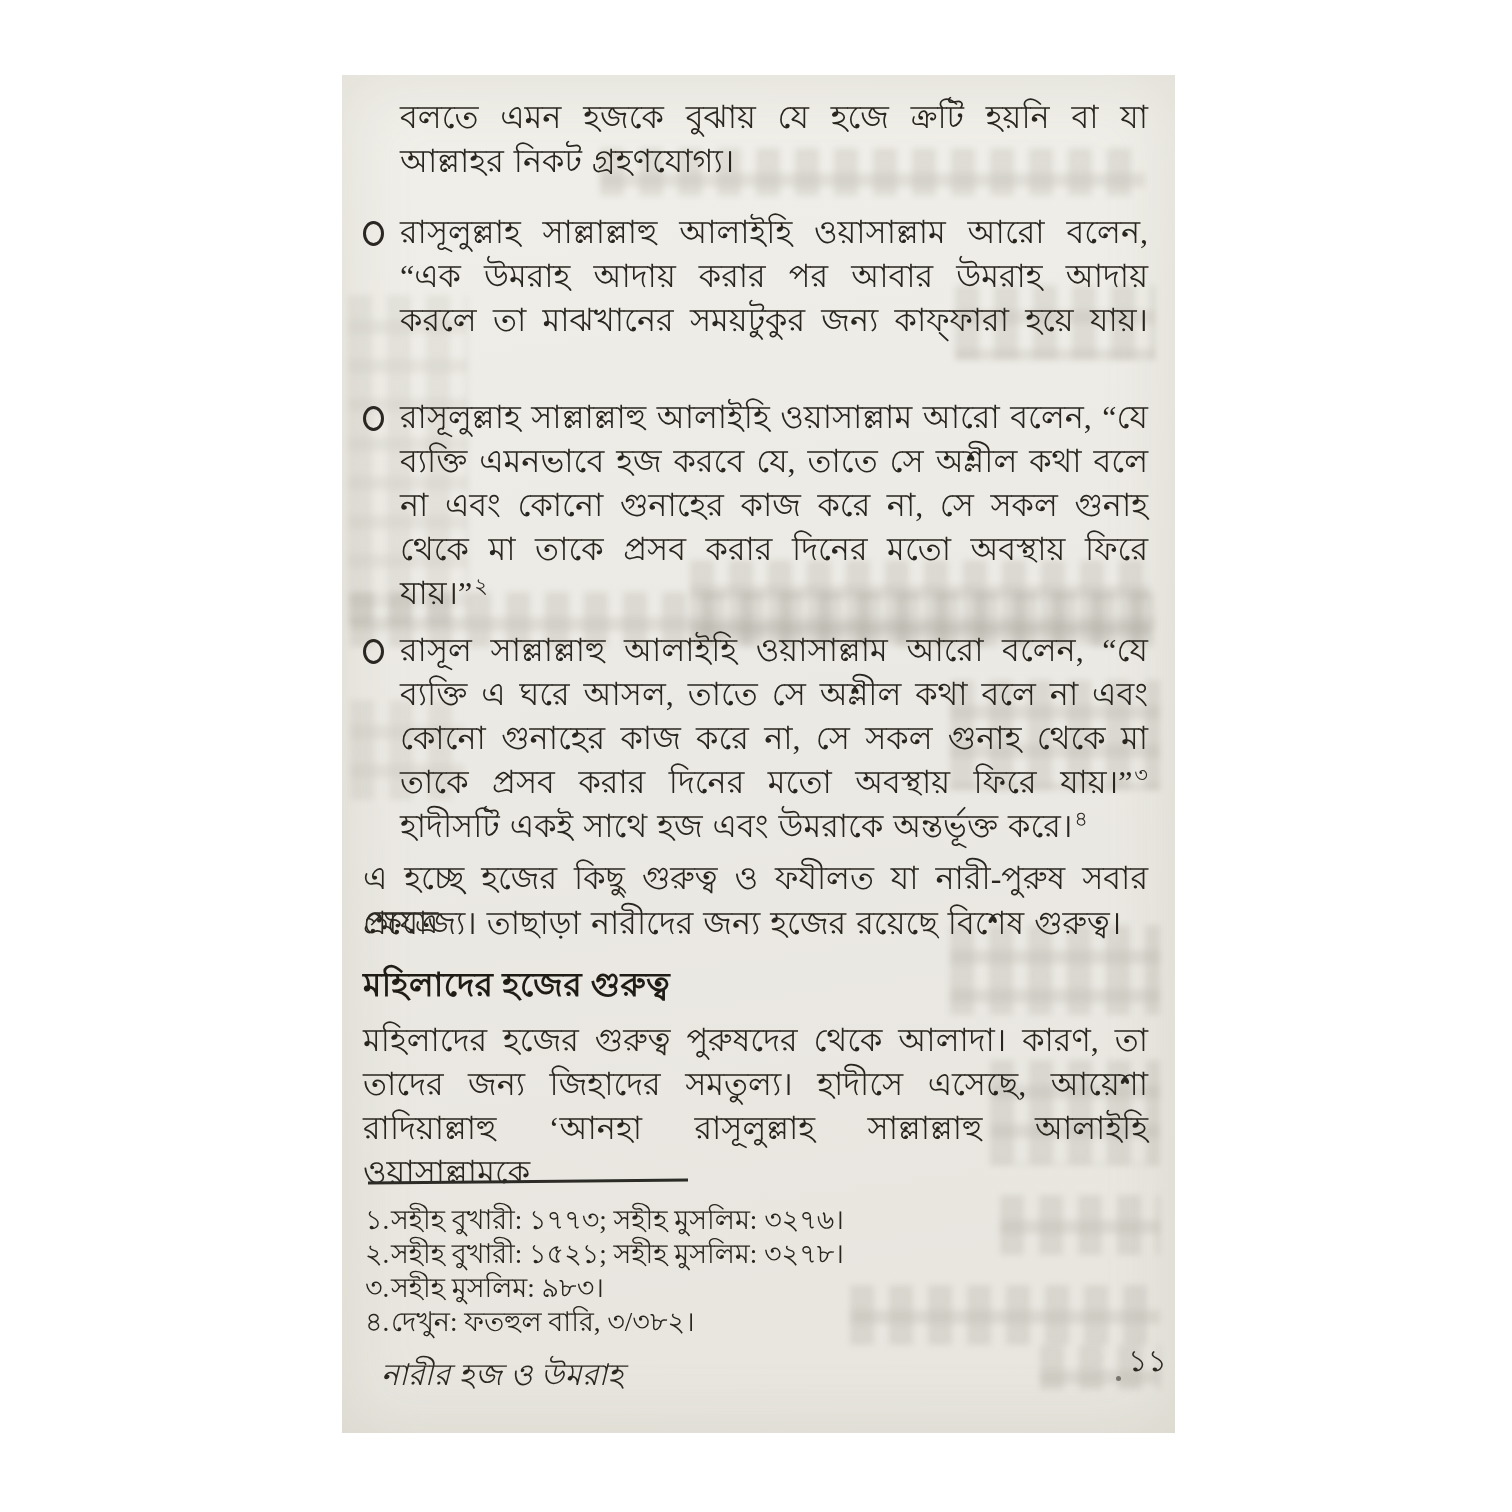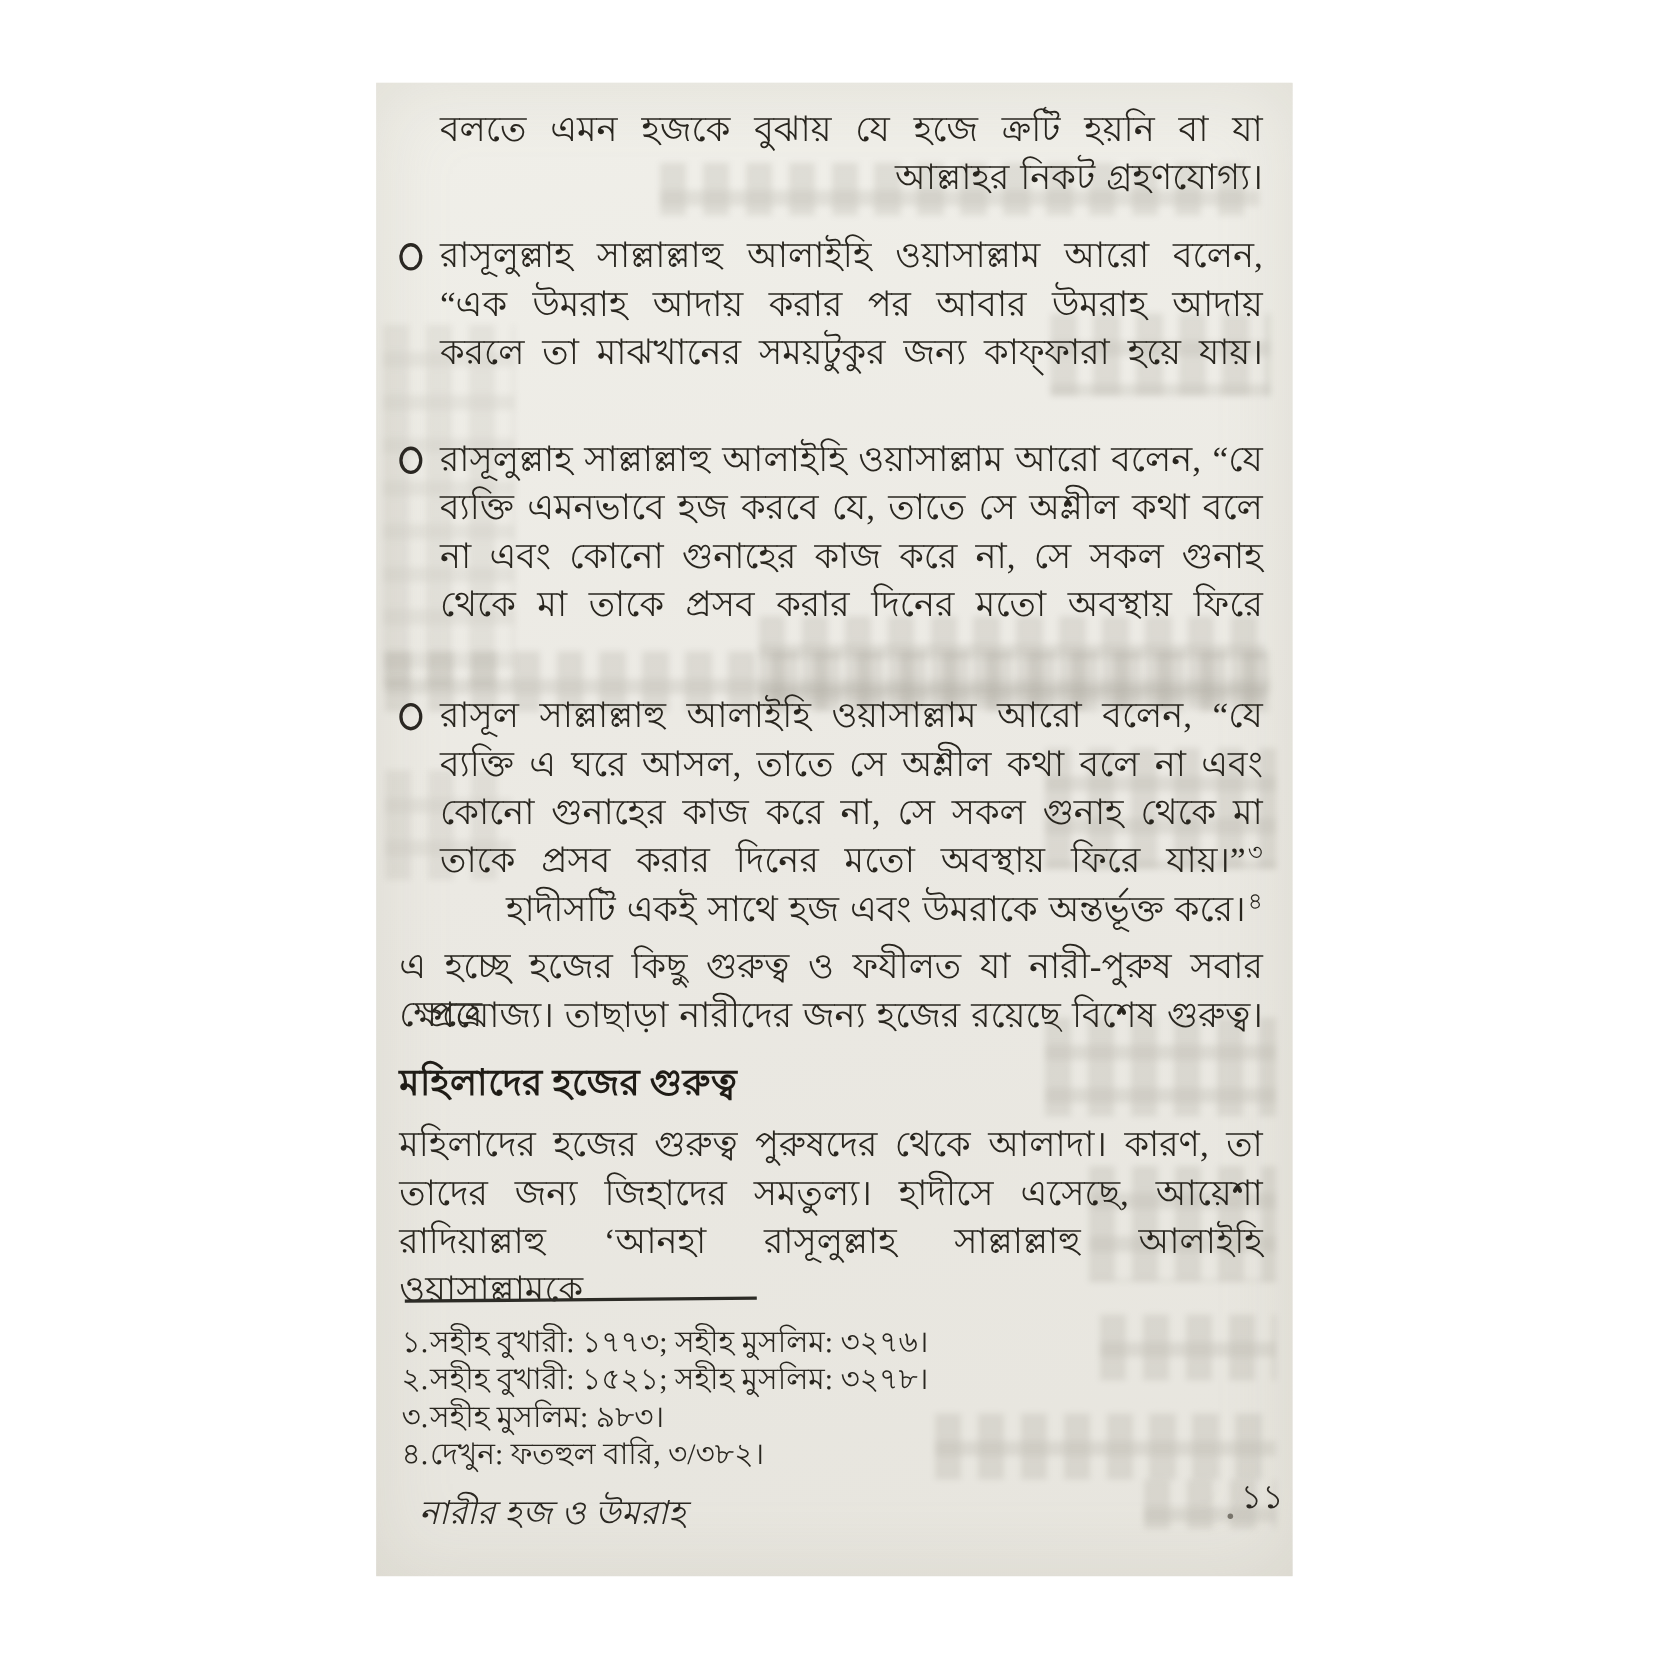--- a/index.html
+++ b/index.html
@@ -15,21 +15,21 @@
     background:linear-gradient(172deg,#f0efe9 0%,#ebe9e3 50%,#e7e5de 100%);
     box-shadow:inset 0 0 70px rgba(165,158,140,.20);
   }
   
   .line{
     position:absolute;height:44px;overflow:visible;
     font-size:32px;line-height:44px;color:#29261f;
     word-spacing:2px;
   }
   .just{text-align:justify;text-align-last:justify;}
-  .lastline{text-align:right;}
+  .lastline{text-align:left;}
   .bullet-text{left:58px;width:748px;}
   .flush{left:21px;width:785px;}
   sup.ref{font-size:21px;line-height:0;vertical-align:11px;margin-left:2px;}
   .bullet-marker{
     position:absolute;left:21px;width:21px;height:25px;
     border:3px solid #2a2722;border-radius:50%;box-sizing:border-box;
     background:transparent;
   }
   .heading{
     position:absolute;left:21px;height:48px;
@@ -104,20 +104,21 @@
   <span class="bullet-marker" style="top:146px"></span>
   <div class="line bullet-text just" style="top:135px">রাসূলুল্লাহ সাল্লাল্লাহু আলাইহি ওয়াসাল্লাম আরো বলেন,</div>
   <div class="line bullet-text just" style="top:179px">“এক উমরাহ আদায় করার পর আবার উমরাহ আদায়</div>
   <div class="line bullet-text just" style="top:223px">করলে তা মাঝখানের সময়টুকুর জন্য কাফ্ফারা হয়ে যায়।</div>
 
   <span class="bullet-marker" style="top:331px"></span>
   <div class="line bullet-text just" style="top:320px">রাসূলুল্লাহ সাল্লাল্লাহু আলাইহি ওয়াসাল্লাম আরো বলেন, “যে</div>
   <div class="line bullet-text just" style="top:408px">না এবং কোনো গুনাহের কাজ করে না, সে সকল গুনাহ</div>
   <div class="line bullet-text just" style="top:364px">ব্যক্তি এমনভাবে হজ করবে যে, তাতে সে অশ্লীল কথা বলে</div>
   <div class="line bullet-text just" style="top:452px">থেকে মা তাকে প্রসব করার দিনের মতো অবস্থায় ফিরে</div>
+  <div class="line bullet-text lastline" style="top:496px"><span>যায়।”</span><sup class="ref">২</sup></div>
 
   <span class="bullet-marker" style="top:564px"></span>
   <div class="line bullet-text just" style="top:553px">রাসূল সাল্লাল্লাহু আলাইহি ওয়াসাল্লাম আরো বলেন, “যে</div>
   <div class="line bullet-text just" style="top:597px">ব্যক্তি এ ঘরে আসল, তাতে সে অশ্লীল কথা বলে না এবং</div>
   <div class="line bullet-text just" style="top:641px">কোনো গুনাহের কাজ করে না, সে সকল গুনাহ থেকে মা</div>
   <div class="line bullet-text just" style="top:685px"><span>তাকে প্রসব করার দিনের মতো অবস্থায় ফিরে যায়।”</span><sup class="ref">৩</sup></div>
   <div class="line bullet-text lastline" style="top:729px"><span>হাদীসটি একই সাথে হজ এবং উমরাকে অন্তর্ভূক্ত করে।</span><sup class="ref">৪</sup></div>
 
   <div class="line flush just" style="top:781px">এ হচ্ছে হজের কিছু গুরুত্ব ও ফযীলত যা নারী-পুরুষ সবার ক্ষেত্রে</div>
   <div class="line flush lastline" style="top:826px">প্রযোজ্য। তাছাড়া নারীদের জন্য হজের রয়েছে বিশেষ গুরুত্ব।</div>

